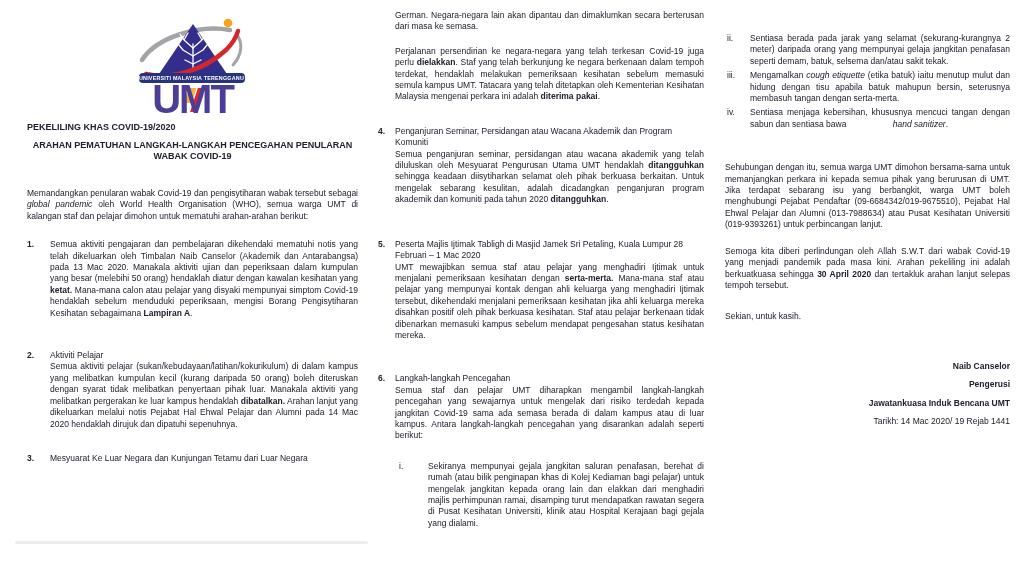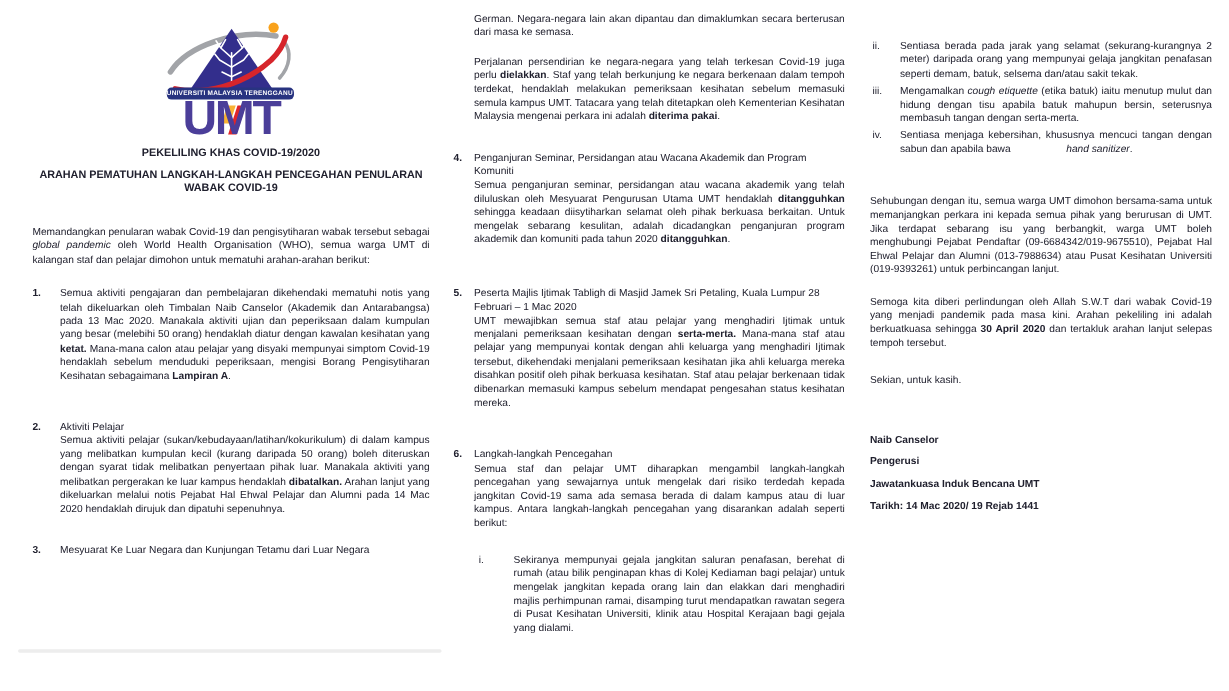--- a/index.html
+++ b/index.html
@@ -22,21 +22,21 @@
   }
   .logo-acronym{
     position:absolute;left:0;top:70px;width:110px;text-align:center;
     font-size:40px;line-height:38px;font-weight:bold;color:#4b3e99;
     letter-spacing:-2px;z-index:3;
   }
   .m-accent{position:absolute;z-index:2;}
   .m-accent.yellow{left:49px;top:78px;width:7px;height:15px;background:#f9b233;transform:skewX(-18deg);}
   .m-accent.red{left:56px;top:78px;width:7px;height:24px;background:#e0262a;transform:skewX(-18deg);}
   
-  .title1{margin-top:4px;text-align:center;font-weight:bold;font-size:9px;line-height:11px;}
+  .title1{margin-top:4px;font-weight:bold;font-size:9px;line-height:11px;}
   .title2{margin:7px auto 0;width:320px;text-align:center;font-weight:bold;font-size:9px;line-height:11px;}
   .intro{margin-top:26px;}
   
   .item{display:flex;}
   .item .num{flex:0 0 23px;font-weight:bold;}
   #col2 .item .num{flex:0 0 17px;}
   .item .content{flex:1;}
   .item .ititle{font-weight:normal;display:block;}
   .item .ibody{text-align:justify;}
   
@@ -54,23 +54,23 @@
   #col1 .item-2{margin-top:31px;}
   #col1 .item-3{margin-top:23px;}
   #col2 .free-para{margin-top:13px;}
   #col2 .item-4{margin-top:23px;}
   #col2 .item-5{margin-top:33px;}
   #col2 .item-6{margin-top:32px;}
   #col2 .sub-i{margin-top:19px;}
   #col3 .para1{margin-top:32px;}
   #col3 .para2{margin-top:15px;}
   #col3 .closing{margin-top:20px;}
-  #col3 .sig{margin-top:38px;font-weight:bold;}
+  #col3 .sig{margin-top:38px;font-weight:bold;text-align:right;}
   #col3 .sig-line{font-weight:bold;margin-bottom:7px;}
-  #col3 .date-line{margin-top:0;font-weight:bold;}
+  #col3 .date-line{margin-top:0;font-weight:normal;}
   .divider{position:absolute;left:15px;top:541px;width:353px;height:3px;background:#ededed;border-radius:2px;}
 </style>
 </head>
 <body>
 
 <div>
 
   <div id="col1" class="col">
 
     <div class="logo-wrap">
@@ -165,21 +165,21 @@
       <div class="sbody"><span>Sentiasa berada pada jarak yang selamat (sekurang-kurangnya 2 meter) daripada orang yang mempunyai gelaja jangkitan penafasan seperti demam, batuk, selsema dan/atau sakit tekak.</span></div>
     </div>
 
     <div class="subitem">
       <div class="rnum">iii.</div>
       <div class="sbody"><span>Mengamalkan </span><span style="font-style: italic;">cough etiquette</span><span> (etika batuk) iaitu menutup mulut dan hidung dengan tisu apabila batuk mahupun bersin, seterusnya membasuh tangan dengan serta-merta.</span></div>
     </div>
 
     <div class="subitem">
       <div class="rnum">iv.</div>
-      <div class="sbody"><span>Sentiasa menjaga kebersihan, khususnya mencuci tangan dengan sabun dan apabila bawa </span><span style="font-style: italic; padding-left: 44px;">hand sanitizer</span><span>.</span></div>
+      <div class="sbody"><span>Sentiasa menjaga kebersihan, khususnya mencuci tangan dengan sabun dan sentiasa bawa </span><span style="font-style: italic; padding-left: 44px;">hand sanitizer</span><span>.</span></div>
     </div>
 
     <p class="para para1"><span>Sehubungan dengan itu, semua warga UMT dimohon bersama-sama untuk memanjangkan perkara ini kepada semua pihak yang berurusan di UMT. Jika terdapat sebarang isu yang berbangkit, warga UMT boleh menghubungi Pejabat Pendaftar (09-6684342/019-9675510), Pejabat Hal Ehwal Pelajar dan Alumni (013-7988634) atau Pusat Kesihatan Universiti (019-9393261) untuk perbincangan lanjut.</span></p>
     <p class="para para2"><span>Semoga kita diberi perlindungan oleh Allah S.W.T dari wabak Covid-19 yang menjadi pandemik pada masa kini. Arahan pekeliling ini adalah berkuatkuasa sehingga </span><span style="font-weight: bold;">30 April 2020</span><span> dan tertakluk arahan lanjut selepas tempoh tersebut.</span></p>
 
     <div class="closing">Sekian, untuk kasih.</div>
 
     <div class="sig">
       <div class="sig-line">Naib Canselor</div>
       <div class="sig-line">Pengerusi</div>

